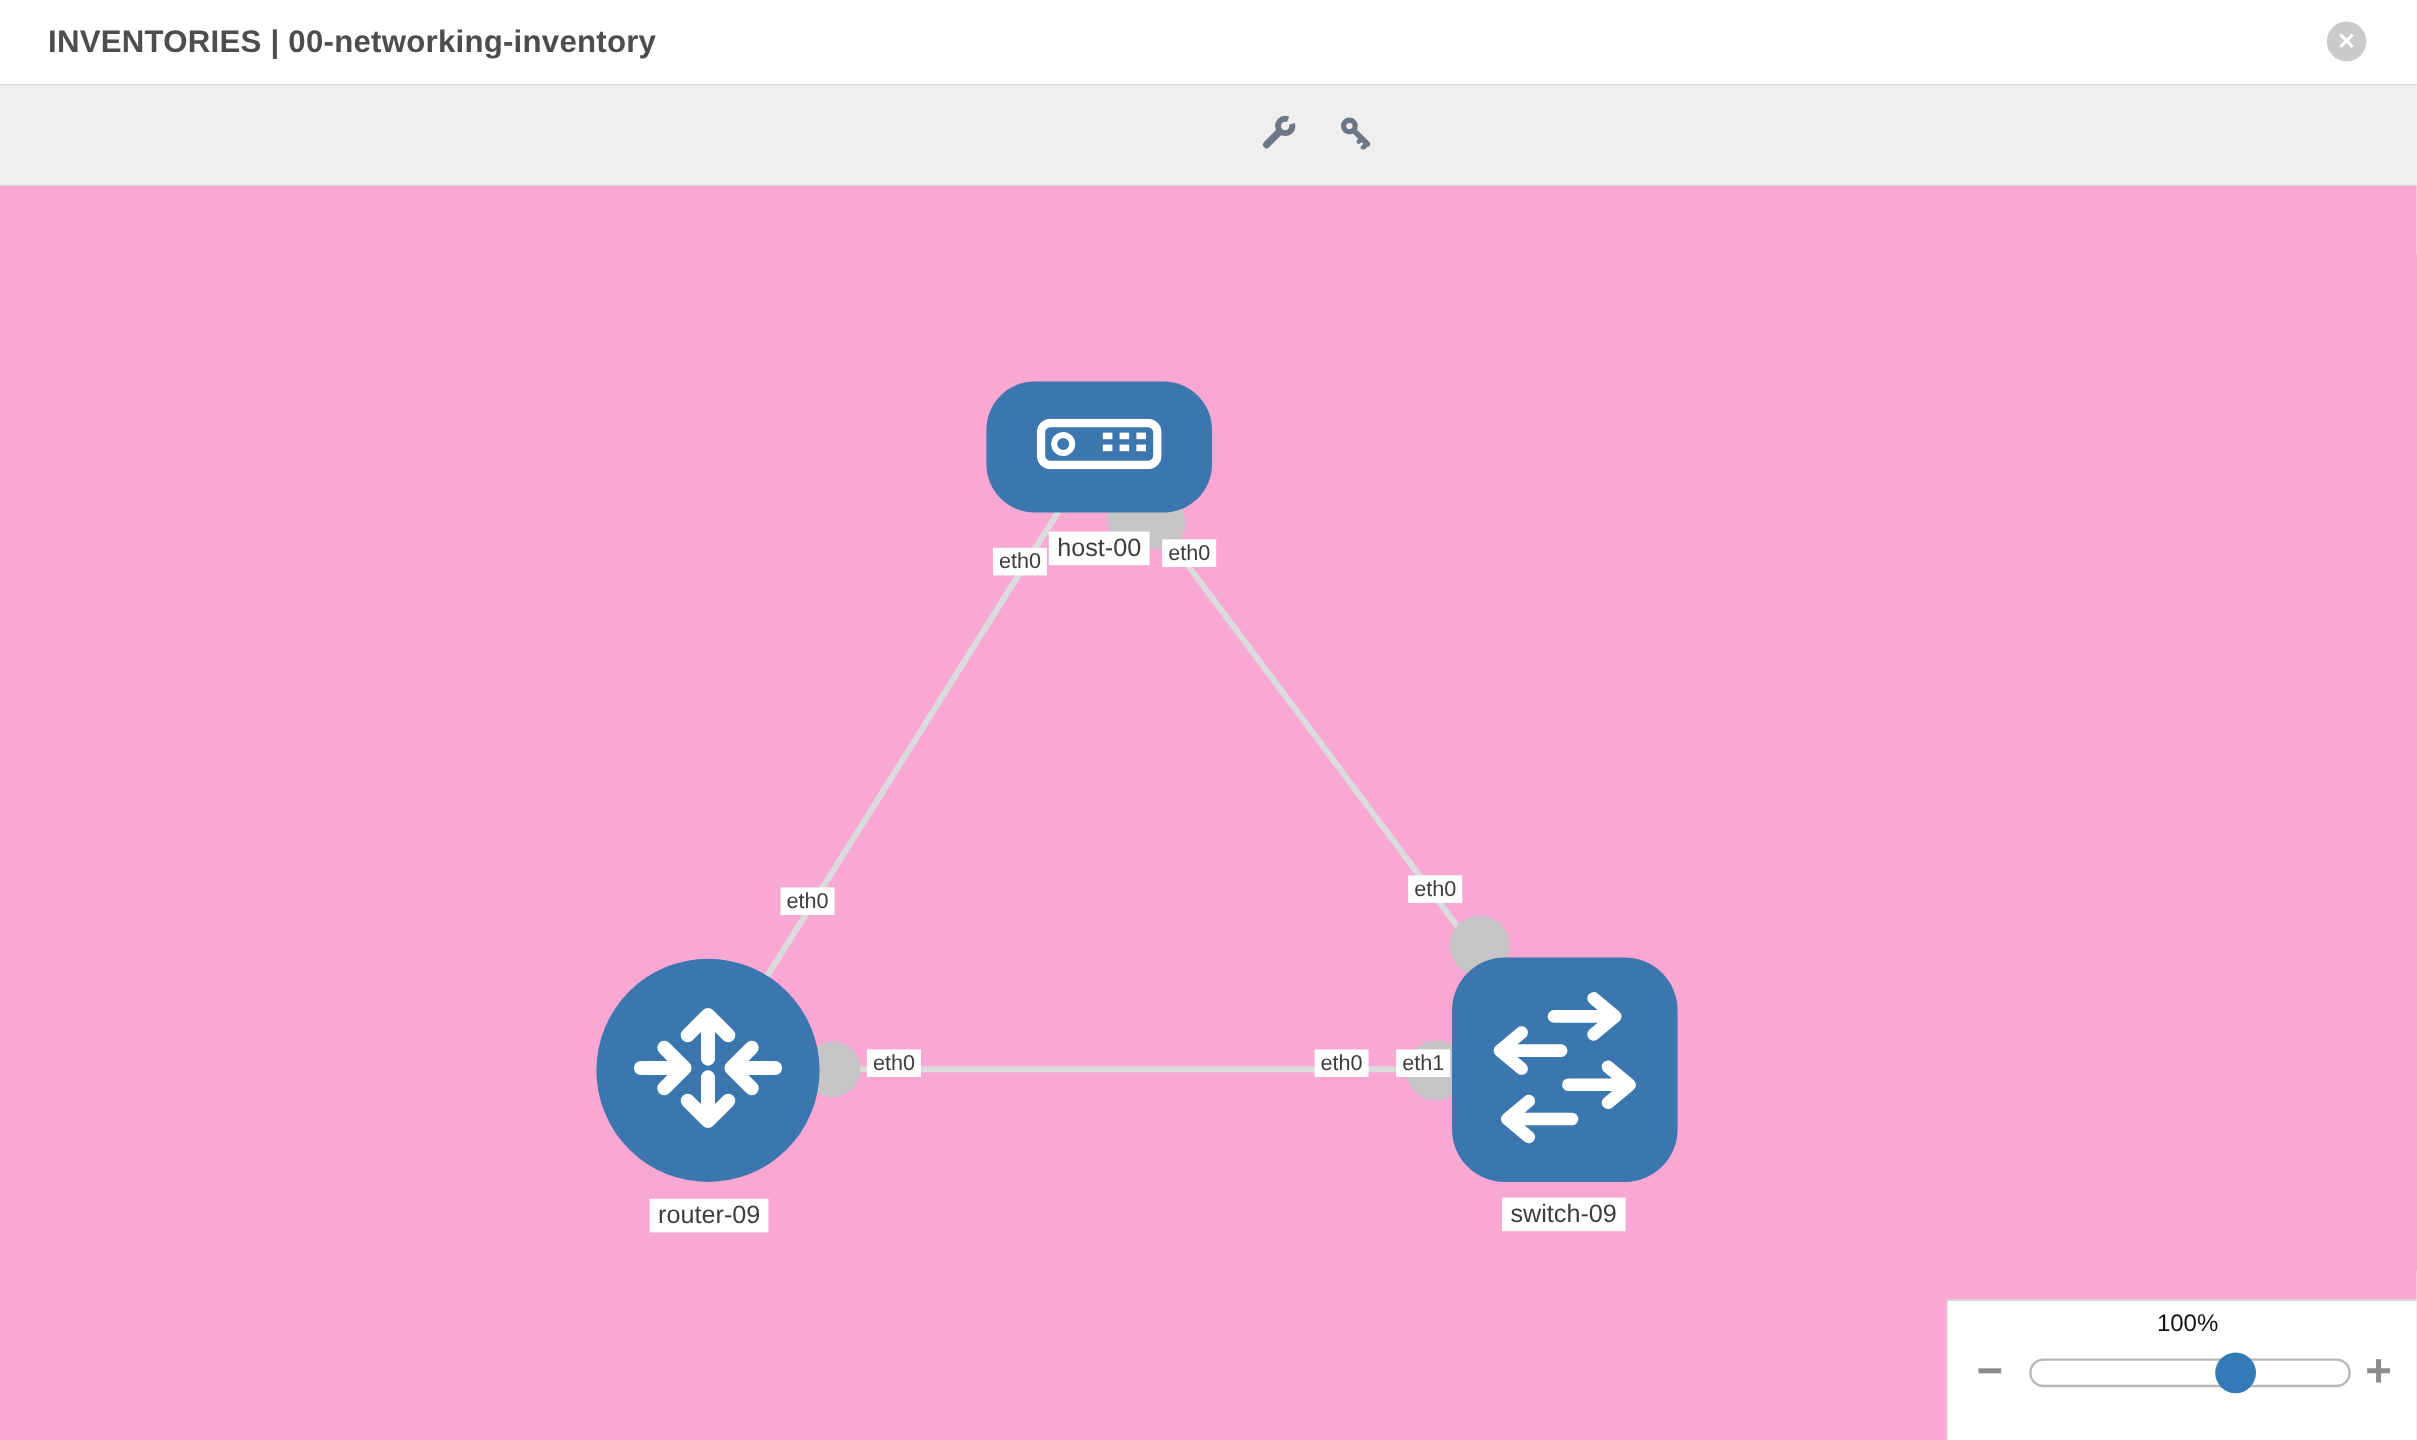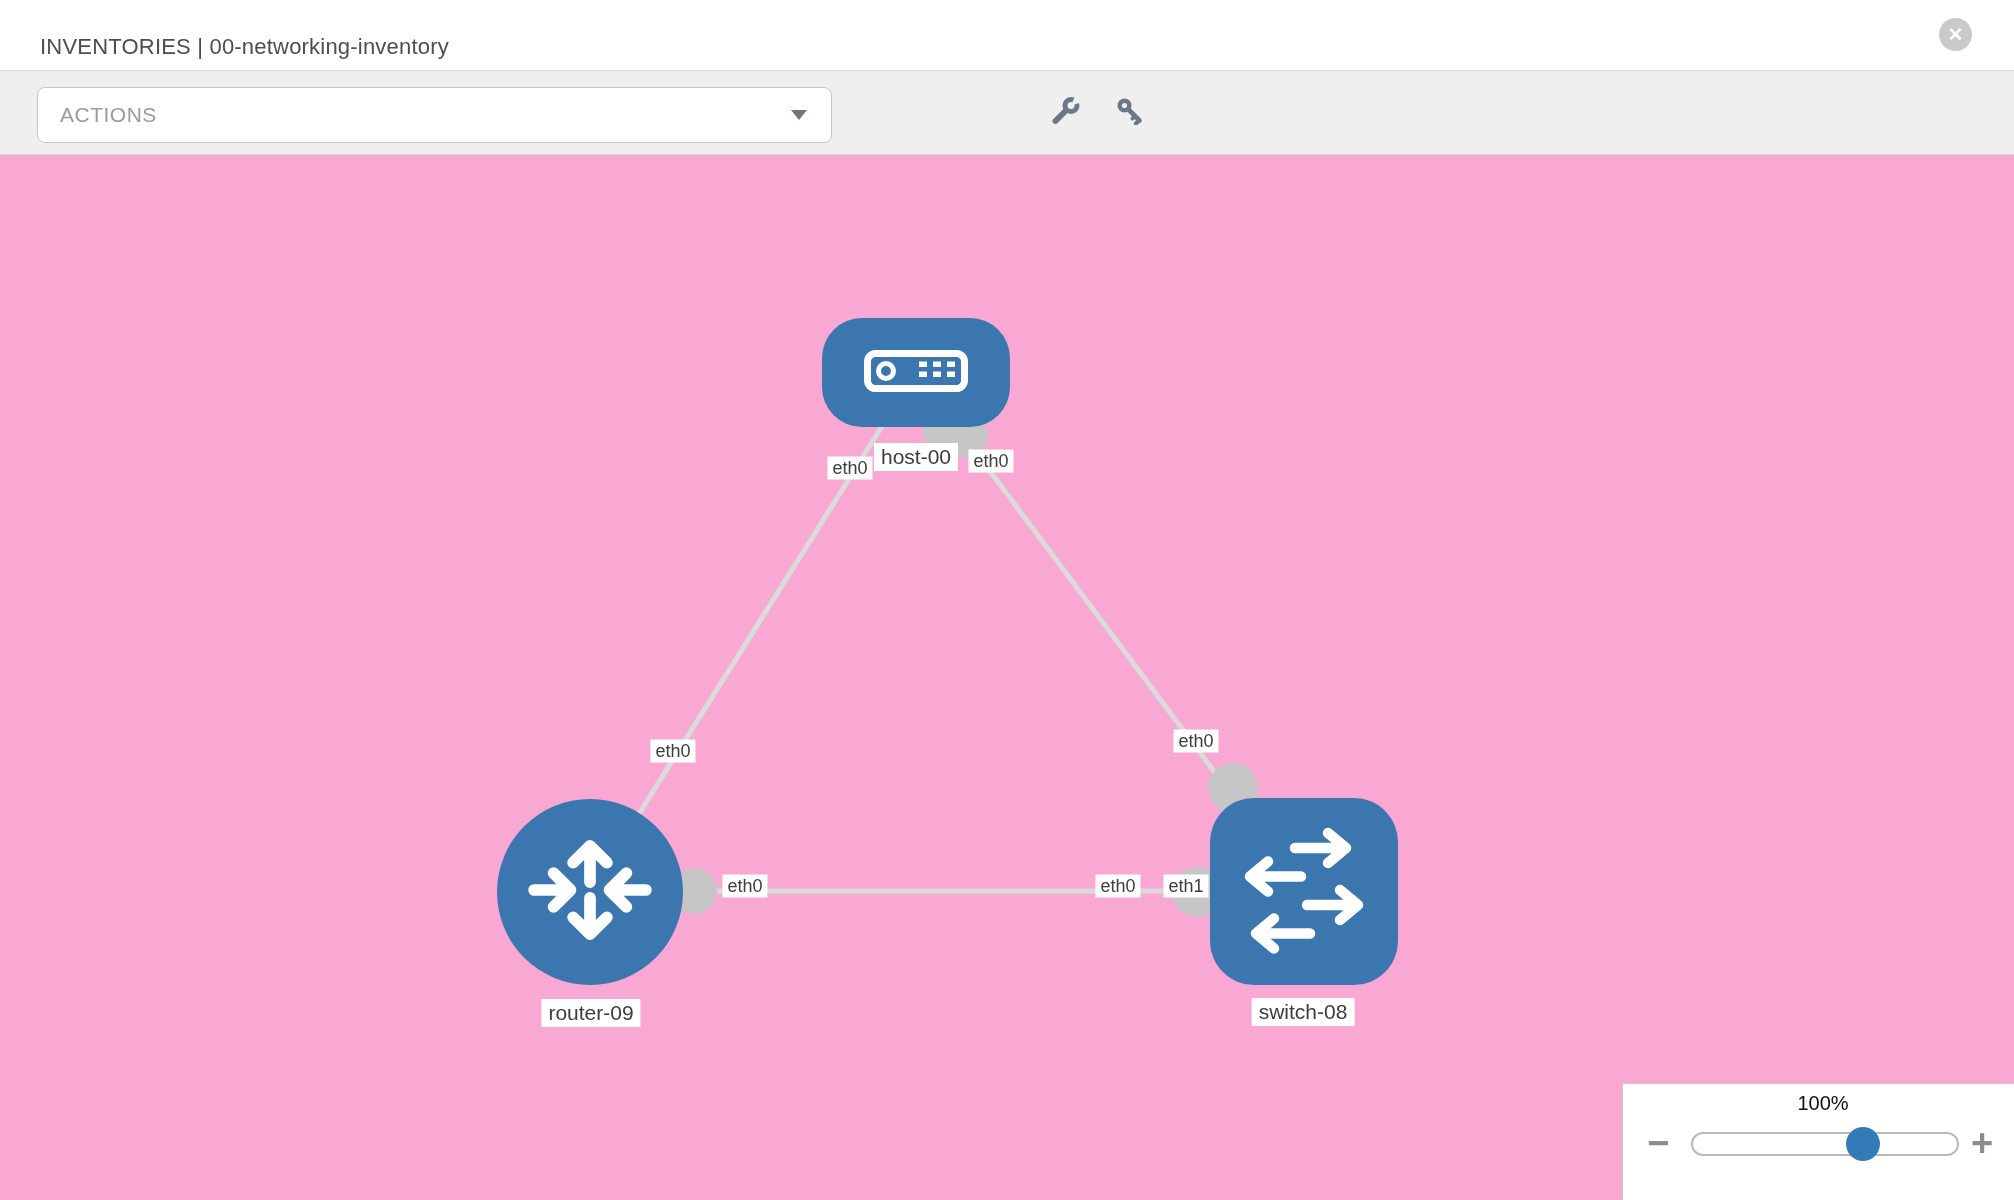--- a/index.html
+++ b/index.html
@@ -2,21 +2,21 @@
 <html><head>
 <meta charset="utf-8">
 <style>
   * { box-sizing: border-box; margin: 0; padding: 0; }
   html,body { width: 2014px; height: 1200px; overflow: hidden;
     font-family: "Liberation Sans", sans-serif; background: #fff; }
 
   
   .header { position: relative; width: 100%; height: 70px; background: #fff; }
   .header-title { position: absolute; left: 40px; top: 50%; transform: translateY(-50%);
-    font-size: 22px; font-weight: 400; color: #4d4d4d; letter-spacing: .2px; margin-top: 12px; }
+    font-size: 26px; font-weight: 700; color: #4d4d4d; letter-spacing: .2px; }
   .close-btn { position: absolute; right: 42px; top: 18px; width: 33px; height: 33px;
     border-radius: 50%; background: #c9cacb; color: #fff; font-size: 19px; font-weight: 700;
     display: flex; align-items: center; justify-content: center; cursor: pointer; }
 
   
   .toolbar { position: relative; width: 100%; height: 85px; background: #efefef;
     border-top: 1px solid #d8d8d8; border-bottom: 1px solid #d4d4d4; }
   .select-box { position: absolute; top: 16px; height: 56px; background: #fff;
     border: 1px solid #c6c6c6; border-radius: 8px; display: flex; align-items: center;
     padding: 0 22px; cursor: pointer; }
@@ -68,24 +68,20 @@
 
 <div class="header">
   <div class="header-title">INVENTORIES | 00-networking-inventory</div>
   <div class="close-btn">
     <span>✕</span>
   </div>
 </div>
 
 <div class="toolbar">
 
-  <div class="select-box actions-box">
-    <span class="label">ACTIONS</span>
-    <span class="caret"></span>
-  </div>
 
   <span class="tool-icon icon-wrench">
     <svg width="30" height="30" viewBox="0 0 30 30">
       <line x1="5.5" y1="25" x2="15.5" y2="15" stroke="#6e7787" stroke-width="6" stroke-linecap="round"></line>
       <circle cx="21" cy="9.5" r="6" fill="none" stroke="#6e7787" stroke-width="5"></circle>
       <path d="M21 9.5 L26 -2 L32 6 Z" fill="#efefef"></path>
     </svg>
   </span>
 
   <span class="tool-icon icon-key">
@@ -154,21 +150,21 @@
   <div class="chip if-label" style="left:850px; top:313px;">eth0</div>
   <div class="chip if-label" style="left:673px; top:596px;">eth0</div>
   <div class="chip if-label" style="left:991px; top:306px;">eth0</div>
   <div class="chip if-label" style="left:1196px; top:586px;">eth0</div>
   <div class="chip if-label" style="left:745px; top:731px;">eth0</div>
   <div class="chip if-label" style="left:1118px; top:731px;">eth0</div>
   <div class="chip if-label over" style="left:1186px; top:731px;">eth1</div>
 
   <div class="chip node-label" style="left:916px; top:302px;">host-00</div>
   <div class="chip node-label" style="left:591px; top:858px;">router-09</div>
-  <div class="chip node-label" style="left:1303px; top:857px;">switch-08</div>
+  <div class="chip node-label" style="left:1303px; top:857px;">switch-09</div>
 
   <div class="zoom-panel">
     <div class="zoom-level">100%</div>
     <div class="zoom-minus">−</div>
     <div class="zoom-track"></div>
     <div class="zoom-knob"></div>
     <div class="zoom-plus">+</div>
   </div>
 
 </div>

